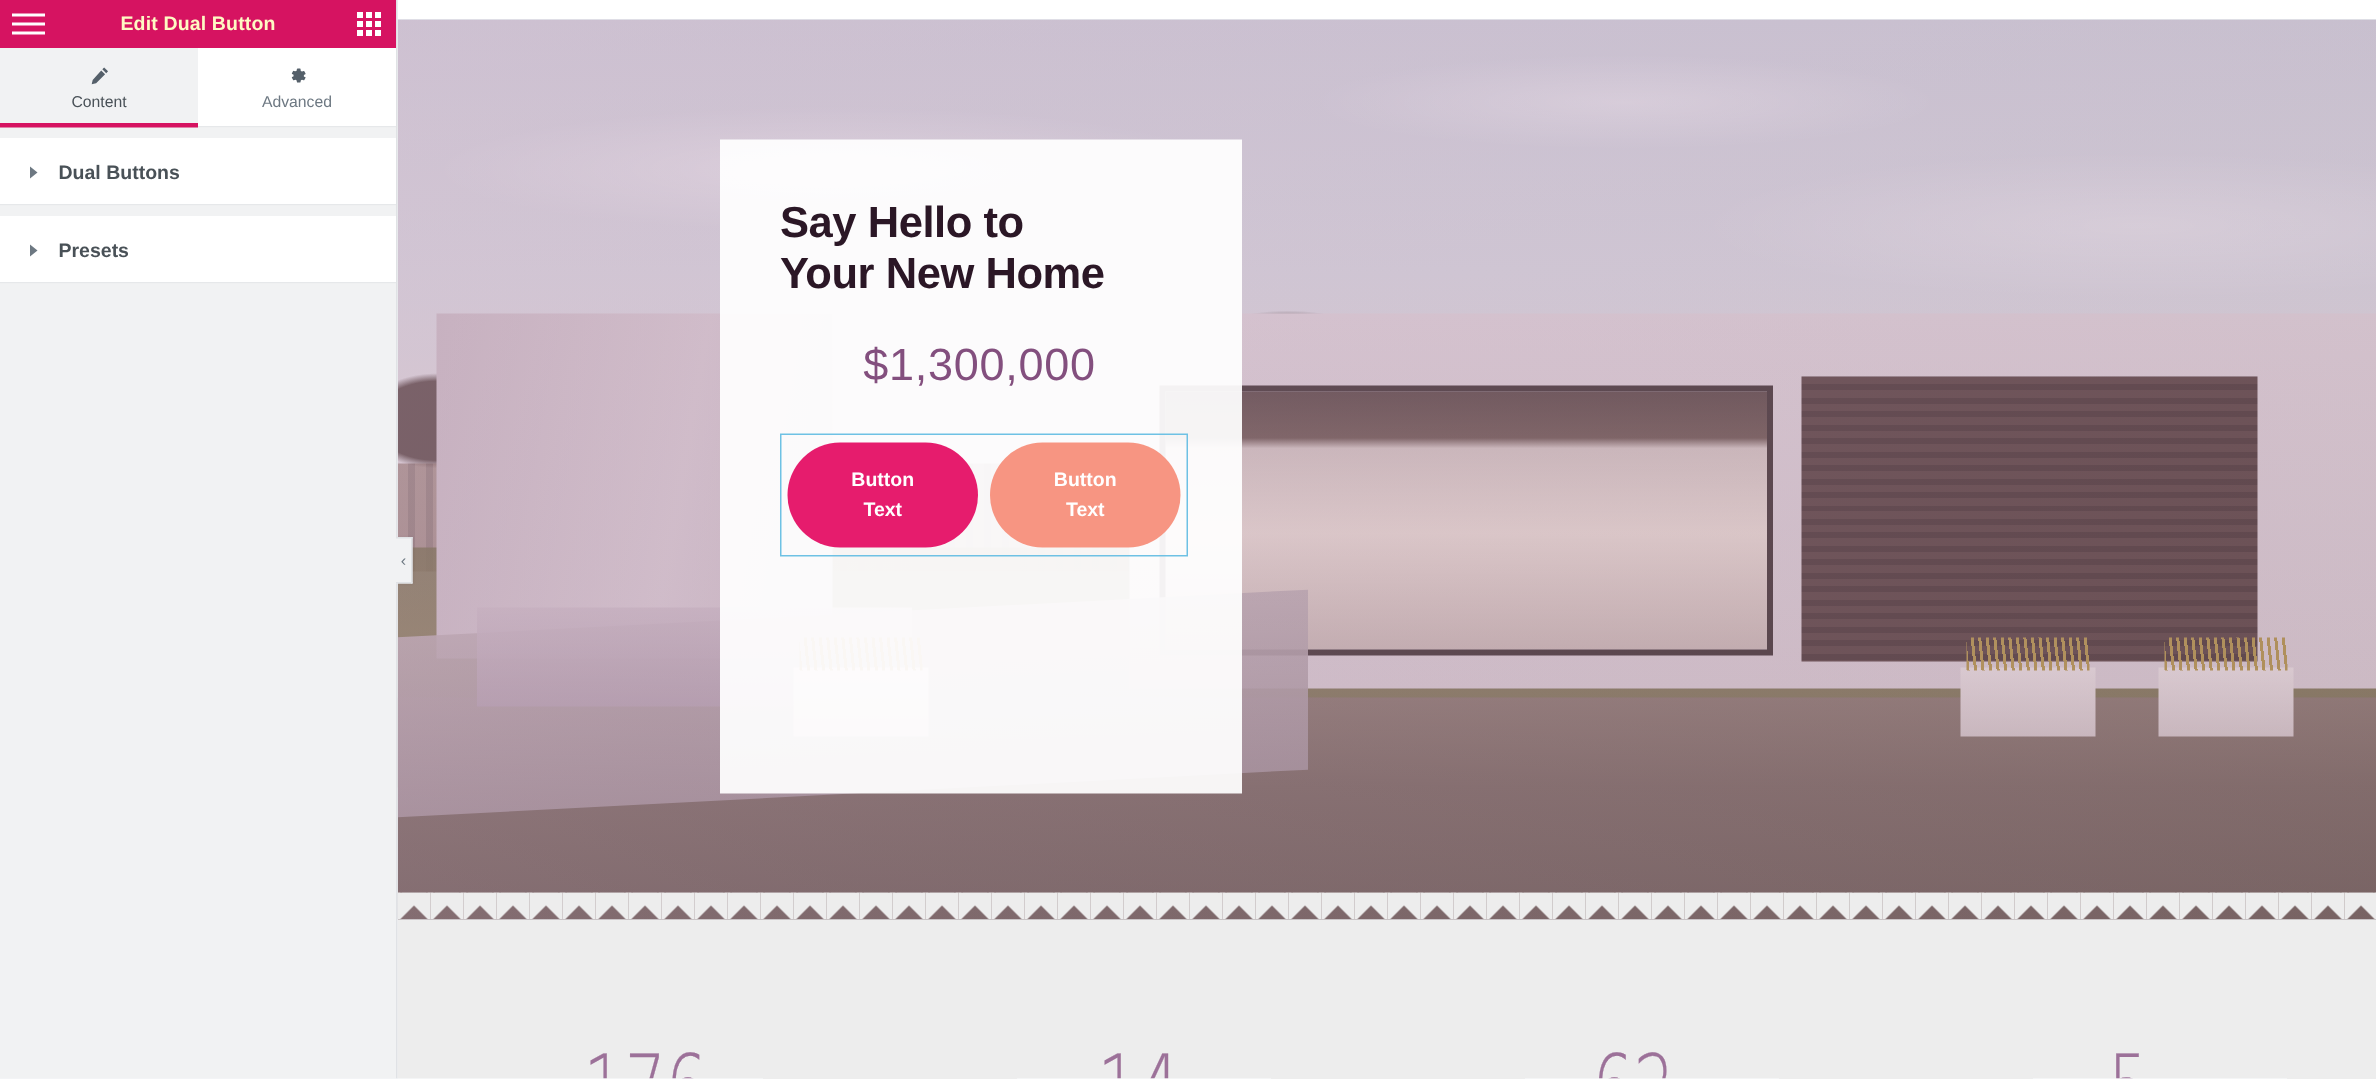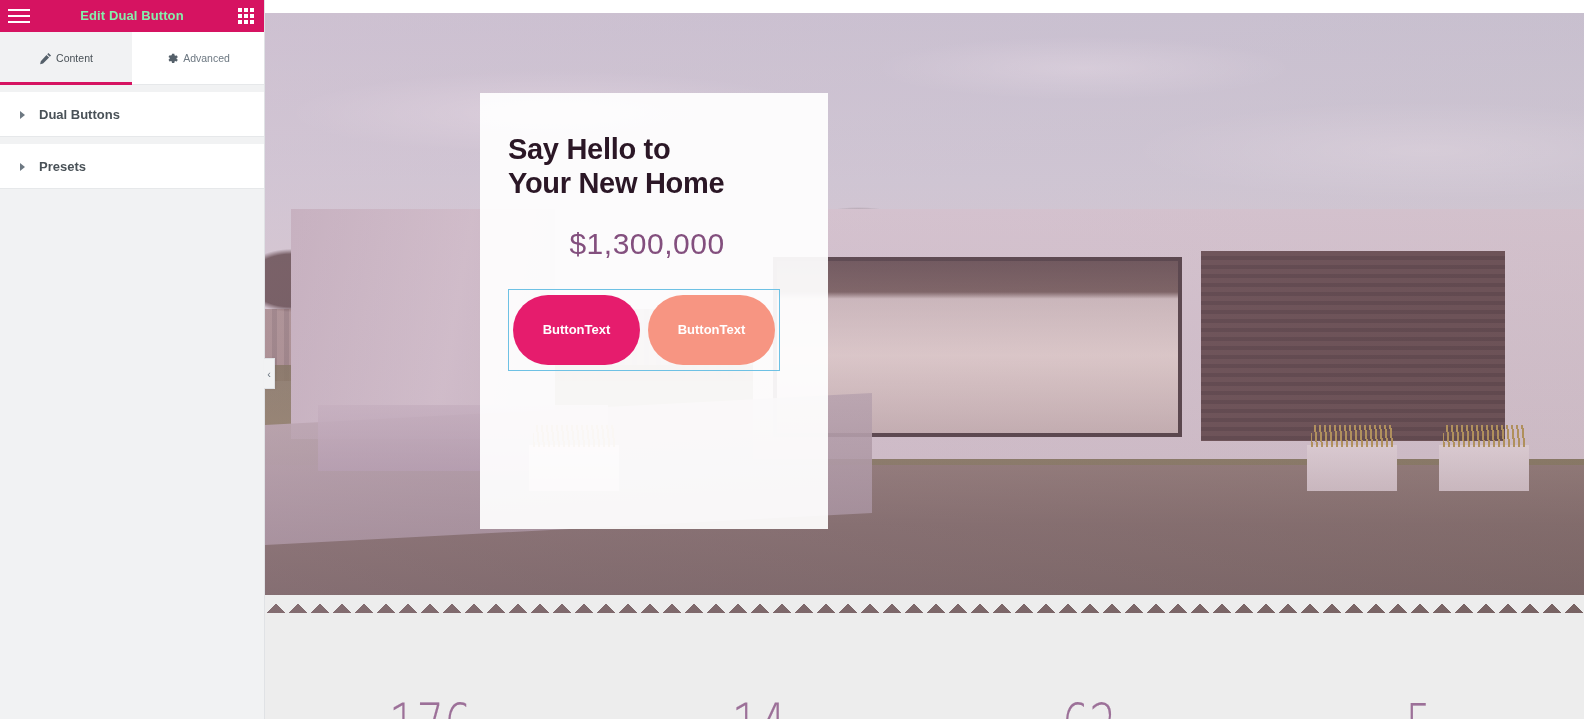--- a/index.html
+++ b/index.html
@@ -22,34 +22,34 @@
     z-index: 40;
   }
   .panel-header {
     height: 32px; background: #d61361;
     display: flex; align-items: center; justify-content: space-between;
     padding: 0 10px 0 8px;
   }
   .hamburger { width: 22px; height: 16px; display:flex; flex-direction:column; justify-content:space-between; cursor:pointer; padding: 1px 0; }
   .hamburger i { display:block; height: 2px; background:#fff; border-radius:0; width: 100%; }
   .panel-title {
-    color: #86efac; font-size: 13px; font-weight: bold;
+    color: #fef9c3; font-size: 13px; font-weight: bold;
     letter-spacing: 0.1px; line-height: 32px;
     position: absolute; left: 0; right: 0; text-align: center;
     pointer-events: none;
   }
   .grid-icon { display:grid; grid-template-columns: repeat(3, 4px); grid-template-rows: repeat(3, 4px); gap: 2px; cursor:pointer; position: relative; z-index:2;}
   .grid-icon span { display:block; width:4px; height:4px; background:#fff; }
 
   .tabs {
     display: flex; height: 53px; background: #ffffff;
     border-bottom: 1px solid #e6e8ea;
   }
   .tab {
-    flex: 1; display: flex; flex-direction: row;
+    flex: 1; display: flex; flex-direction: column;
     align-items: center; justify-content: center; gap: 4px;
     cursor: pointer; position: relative;
     color: #6d7882; font-size: 10.5px;
     background: #ffffff;
   }
   .tab.active { background: #f1f2f3; color: #495157; }
   .tab.active::after {
     content: ""; position: absolute; bottom: -1px; left: 0; right: 0;
     height: 3px; background: #d61361;
   }
@@ -181,21 +181,21 @@
     background:
       linear-gradient(135deg, #ededed 50%, transparent 50%) 0 0 / 22px 18px repeat-x,
       linear-gradient(225deg, #ededed 50%, transparent 50%) 0 0 / 22px 18px repeat-x;
   }
 
   
   .card {
     position: absolute; left: 215px; top: 80px;
     width: 348px; height: 436px;
     background: rgba(255,255,255,0.93);
-    padding: 40px 42px 0 28px;
+    padding: 40px 42px 0 40px;
     z-index: 10;
   }
   .card h1 {
     font-size: 29px; line-height: 1.17; color: #2b1726;
     font-weight: bold; letter-spacing: -0.3px; margin-bottom: 26px;
   }
   .card h1 span { display: block; }
   .card .body {
     font-size: 14.5px; line-height: 1.63; color: #6d6d74;
     margin-bottom: 30px;
@@ -204,21 +204,21 @@
     font-size: 30px; color: #834f7e; font-weight: normal;
     letter-spacing: 0.5px; margin-bottom: 28px; text-align: center;
   }
   .btn-wrap {
     position: relative; display: flex; gap: 8px;
     border: 1px solid #6ec1e4; padding: 5px 4px;
     width: 272px;
   }
   .btn {
     flex: 1; height: 70px; border-radius: 38px;
-    display: flex; flex-direction: row; align-items: center; justify-content: center;
+    display: flex; flex-direction: column; align-items: center; justify-content: center;
     color: #ffffff; font-size: 13px; font-weight: bold; line-height: 1.5;
     cursor: pointer; border: none;
     font-family: "Liberation Sans", sans-serif;
   }
   .btn span { display: block; }
 
   
   .counters {
     height: 119px; background: #ededed;
     display: flex; align-items: flex-end;

